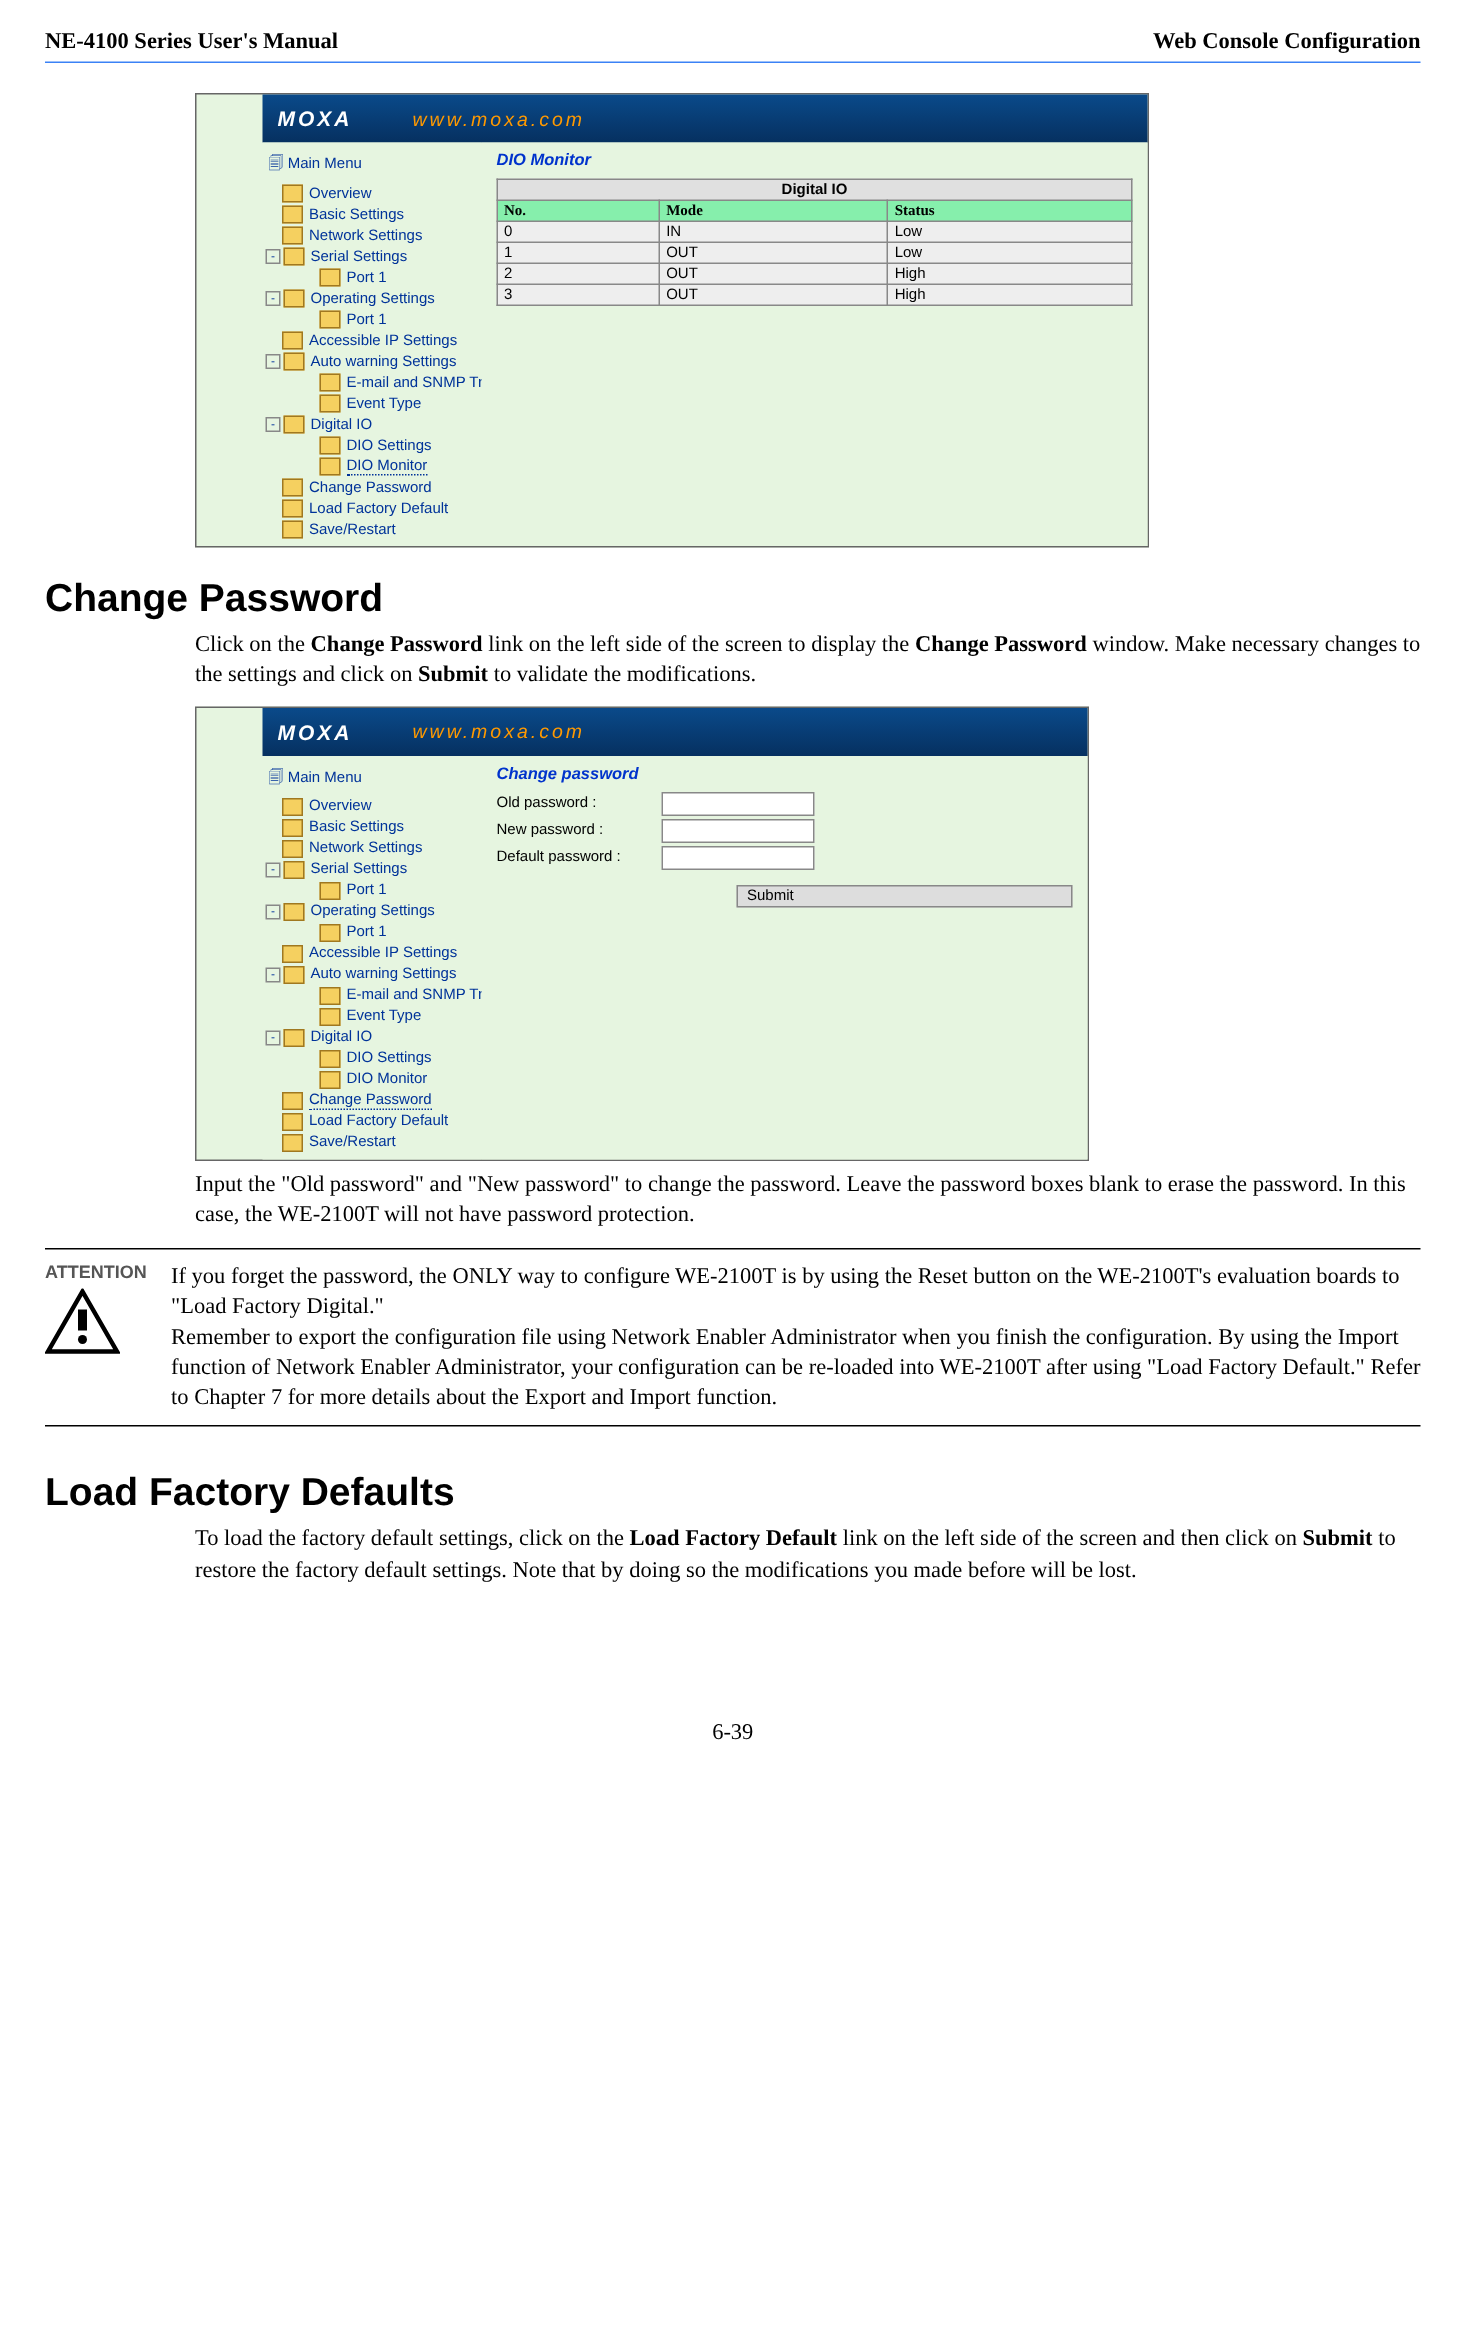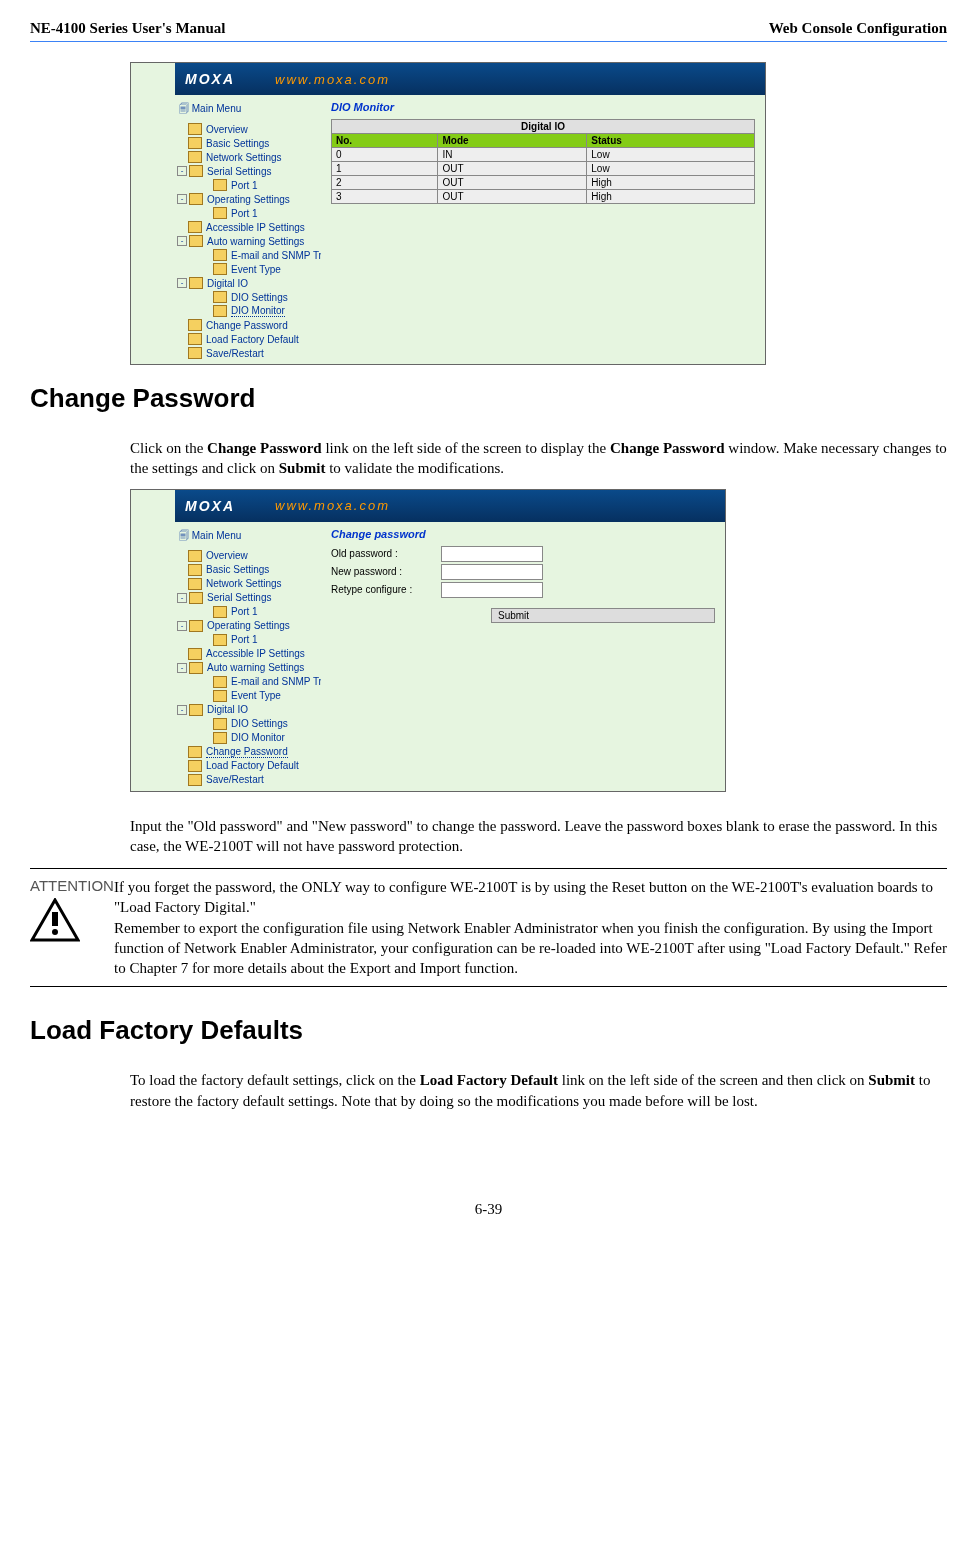--- a/index.html
+++ b/index.html
@@ -101,52 +101,53 @@
     padding: 1px 4px;
     text-align: left;
   }
   .dio-table .thead-top th {
     text-align: center;
     font-weight: bold;
     background:#e0e0e0;
   }
   .dio-table .thead-sub th {
     font-weight: bold;
-    background:#84cc16;
+    background:#86efac;
+    font-family:Liberation Serif, serif;
   }
   .form-row { display:flex; align-items:center; margin:2px 0; }
   .form-label { width:110px; }
   .text-input {
     border:1px solid #888; background:#fff; height:14px; width:100px;
   }
   .submit-btn {
     background:#ddd;border:1px solid #888;font-size:10px;padding:1px 6px;margin-left:160px;margin-top:10px;
   }
   h1.section {
     font-family: Arial, sans-serif;
     font-size: 26px;
     font-weight: bold;
     margin: 18px 0 6px 0;
   }
   .body-text {
     font-size: 15px;
     line-height: 1.35;
-    margin: 24px 0 10px 100px;
+    margin: 6px 0 10px 100px;
   }
   .attention-block {
     display:flex;
     border-top:1px solid #000;
     border-bottom:1px solid #000;
     padding:8px 0;
     margin:12px 0 28px 0;
   }
   .attention-label {
     font-family: Arial,sans-serif;
-    font-size:15px;
-    font-weight:normal;
+    font-size:12px;
+    font-weight:bold;
     color:#555;
     width:80px;
     flex-shrink:0;
   }
   .attention-icon {
     width:50px;height:44px;margin-top:4px;
   }
   .attention-icon svg { width:100%;height:100%; }
   .footer-pageno {
     text-align:center;
@@ -394,21 +395,21 @@
       <div class="content-title">Change password</div>
       <div class="form-row">
         <span class="form-label">Old password :</span>
         <div class="text-input"></div>
       </div>
       <div class="form-row">
         <span class="form-label">New password :</span>
         <div class="text-input"></div>
       </div>
       <div class="form-row">
-        <span class="form-label">Retype configure :</span>
+        <span class="form-label">Default password :</span>
         <div class="text-input"></div>
       </div>
       <div class="submit-btn">Submit</div>
     </div>
   </div>
 </div>
 
 <p class="body-text">Input the "Old password" and "New password" to change the password. Leave the password boxes blank to erase the password. In this case, the WE-2100T will not have password protection.</p>
 
 <div class="attention-block">

